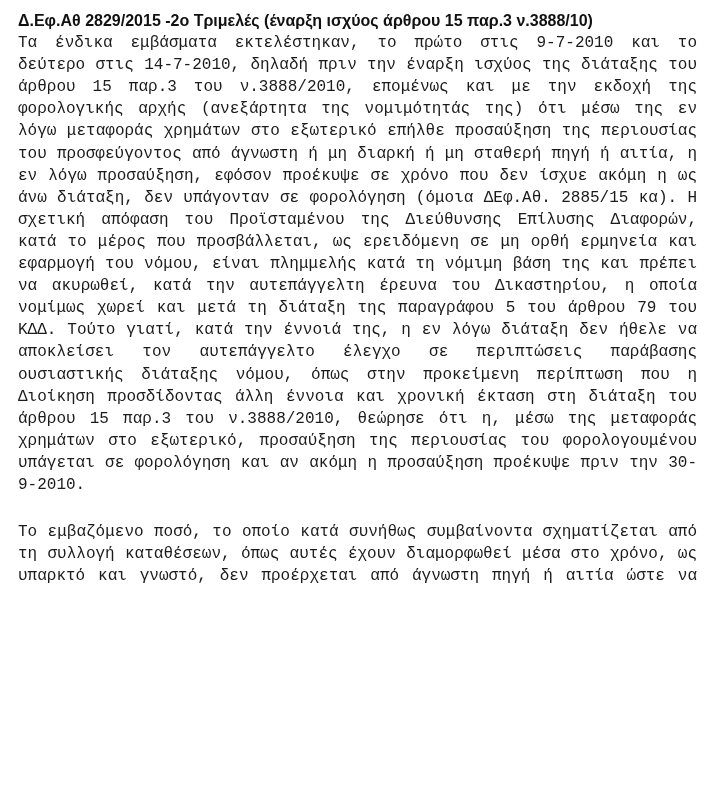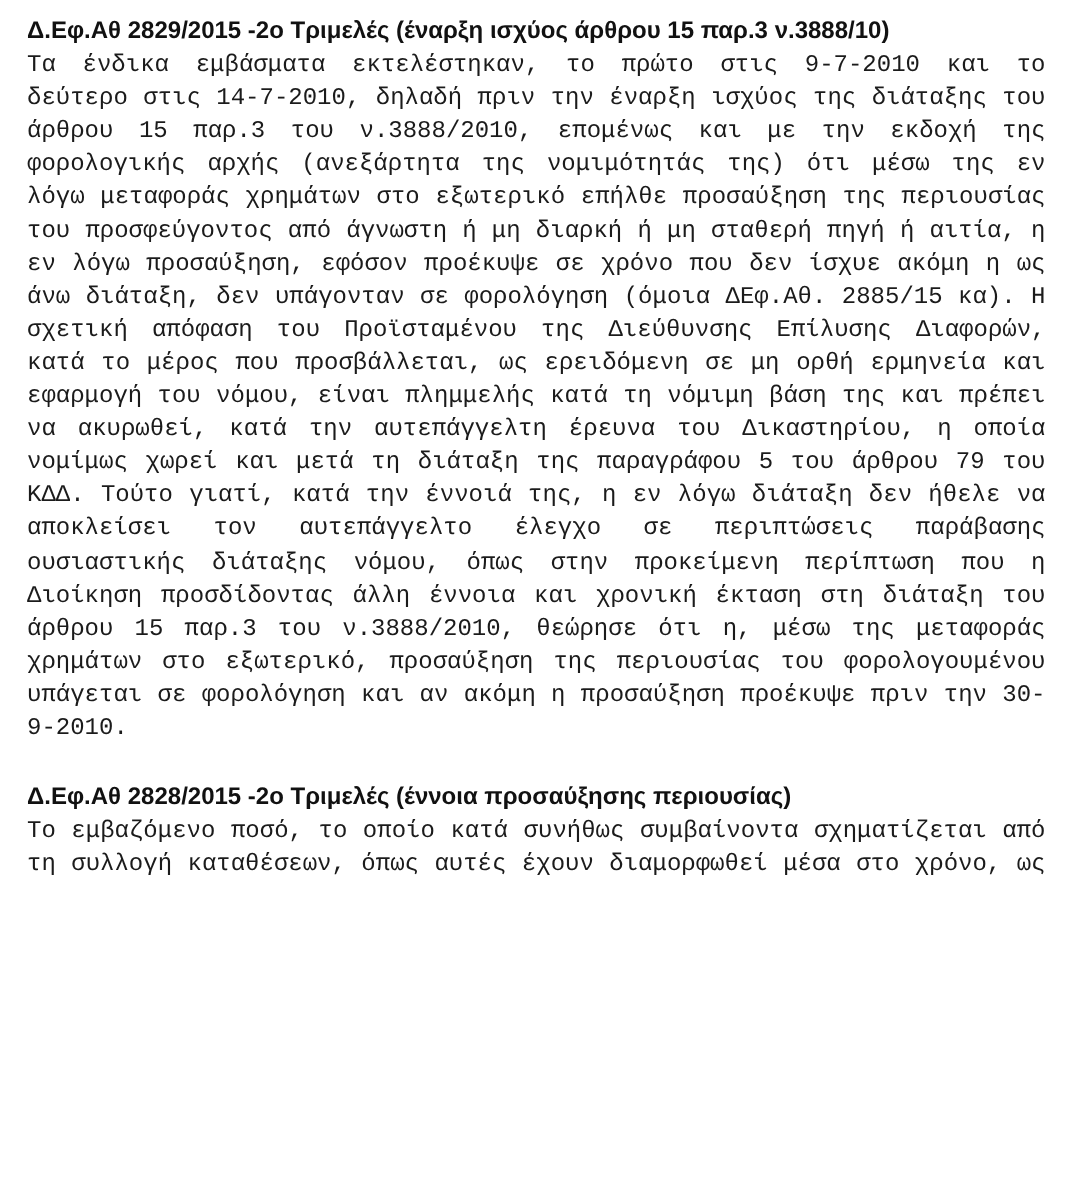--- a/index.html
+++ b/index.html
@@ -42,17 +42,16 @@
 <body>
 
 <div class="page">
 
   <div class="section">
     <h2 class="section-heading">Δ.Εφ.Αθ 2829/2015 -2ο Τριμελές (έναρξη ισχύος άρθρου 15 παρ.3 ν.3888/10)</h2>
     <p class="section-body">Τα ένδικα εμβάσματα εκτελέστηκαν, το πρώτο στις 9-7-2010 και το δεύτερο στις 14-7-2010, δηλαδή πριν την έναρξη ισχύος της διάταξης του άρθρου 15 παρ.3 του ν.3888/2010, επομένως και με την εκδοχή της φορολογικής αρχής (ανεξάρτητα της νομιμότητάς της) ότι μέσω της εν λόγω μεταφοράς χρημάτων στο εξωτερικό επήλθε προσαύξηση της περιουσίας του προσφεύγοντος από άγνωστη ή μη διαρκή ή μη σταθερή πηγή ή αιτία, η εν λόγω προσαύξηση, εφόσον προέκυψε σε χρόνο που δεν ίσχυε ακόμη η ως άνω διάταξη, δεν υπάγονταν σε φορολόγηση (όμοια ΔΕφ.Αθ. 2885/15 κα). Η σχετική απόφαση του Προϊσταμένου της Διεύθυνσης Επίλυσης Διαφορών, κατά το μέρος που προσβάλλεται, ως ερειδόμενη σε μη ορθή ερμηνεία και εφαρμογή του νόμου, είναι πλημμελής κατά τη νόμιμη βάση της και πρέπει να ακυρωθεί, κατά την αυτεπάγγελτη έρευνα του Δικαστηρίου, η οποία νομίμως χωρεί και μετά τη διάταξη της παραγράφου 5 του άρθρου 79 του ΚΔΔ. Τούτο γιατί, κατά την έννοιά της, η εν λόγω διάταξη δεν ήθελε να αποκλείσει τον αυτεπάγγελτο έλεγχο σε περιπτώσεις παράβασης ουσιαστικής διάταξης νόμου, όπως στην προκείμενη περίπτωση που η Διοίκηση προσδίδοντας άλλη έννοια και χρονική έκταση στη διάταξη του άρθρου 15 παρ.3 του ν.3888/2010, θεώρησε ότι η, μέσω της μεταφοράς χρημάτων στο εξωτερικό, προσαύξηση της περιουσίας του φορολογουμένου υπάγεται σε φορολόγηση και αν ακόμη η προσαύξηση προέκυψε πριν την 30-9-2010.</p>
   </div>
 
   <div class="section">
-    <h2 class="section-heading">Δ.Εφ.Αθ 2828/2015 -2ο Τριμελές (έννοια προσαύξησης περιουσίας)</h2>
     <p class="section-body">Το εμβαζόμενο ποσό, το οποίο κατά συνήθως συμβαίνοντα σχηματίζεται από τη συλλογή καταθέσεων, όπως αυτές έχουν διαμορφωθεί μέσα στο χρόνο, ως υπαρκτό και γνωστό, δεν προέρχεται από άγνωστη πηγή ή αιτία ώστε να θεωρείται προσαύξηση περιουσίας κατά την έννοια της διάταξης της παραγράφου 3 του άρθρου 15 του ν.3888/2010 και μάλιστα της χρήσης μέσα στην οποία έγινε η μεταφορά, ενώ άλλωστε, ως μεμονωμένη τραπεζική «ταμειακή» συναλλαγή και χωρίς τη σύγκρισή της με την προηγούμενη πραγματική ταμειακή κατάσταση του φορολογουμένου, δεν μπορεί, σε κάθε περίπτωση, να χαρακτηριστεί ως «προσαύξηση» περιουσίας. Διαφορετικό όμως είναι το ζήτημα του σχηματισμού των κεφαλαίων των τραπεζικών καταθέσεων των λογαριασμών μέσω των οποίων γίνεται η μεταφορά χρημάτων στο εξωτερικό. Τα κεφάλαια αυτά που σχηματίζονται από την έναρξη ισχύος της ως άνω, επίμαχης, διάταξης, δηλαδή από 30-9-2010 και εφεξής, κατά το μέρος που δεν καλύπτονται από τα δηλωθέντα εισοδήματα, αποτελούν πλέον προσαύξηση κατά την έννοια της διάταξης της παραγράφου 3 του άρθρου 15 του ν.3888/2010, κάθε οικονομικού έτους μέσα στο οποίο παρατηρείται τέτοια διαφορά, την οποία και πρέπει να κληθεί από τη φορολογική αρχή να δικαιολογήσει ο φορολογούμενος.</p>
   </div>
 
 </div>
 
 </body></html>

